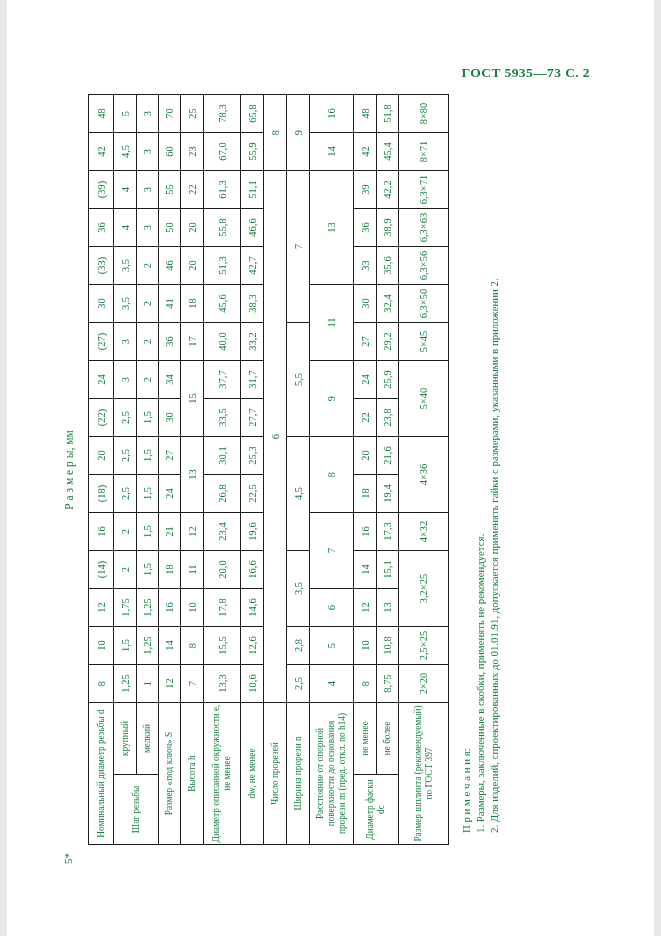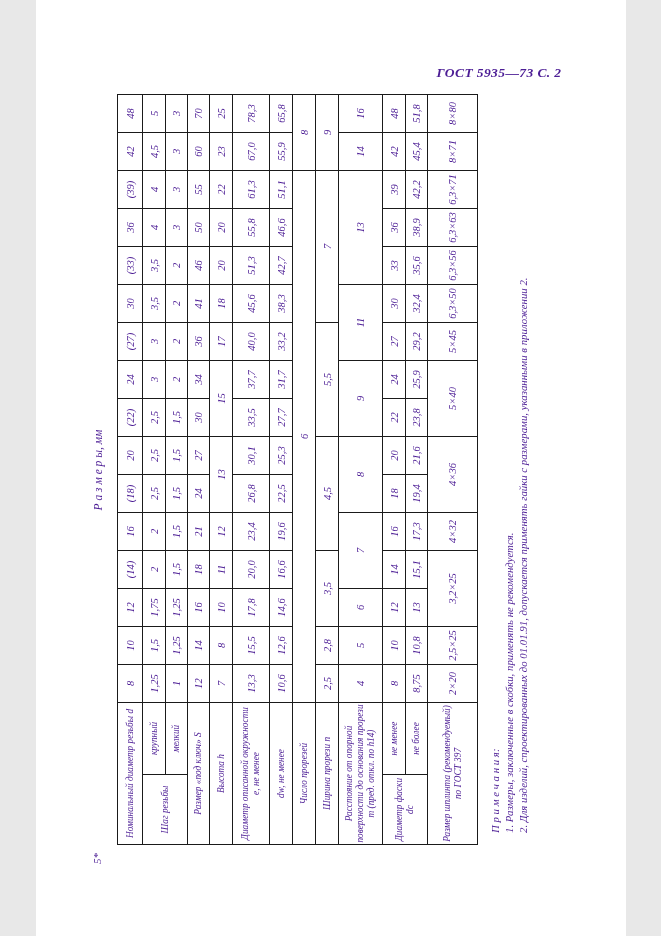--- a/index.html
+++ b/index.html
@@ -1,19 +1,19 @@
 <!DOCTYPE html>
 <html><head>
 <meta charset="utf-8">
 <style>
   html,body { margin:0; padding:0; background:#e8e8e8; }
   #page {
-    position:relative; width:590px; height:936px; margin:0 auto;
+    position:relative; width:647px; height:936px; margin:0 auto;
     background:#ffffff; overflow:hidden;
-    font-family:"Liberation Serif", serif; color:#4c1d95;font-style:italic;
+    font-family:"Liberation Serif", serif; color:#15803d;
   }
   .doc-header {
     position:absolute; top:65px; right:64px;
     font-size:13.5px; font-weight:bold; letter-spacing:0.4px;
     white-space:nowrap;
   }
   
   #rot {
     position:absolute; left:55px; top:845px;
     width:750px; height:450px;

